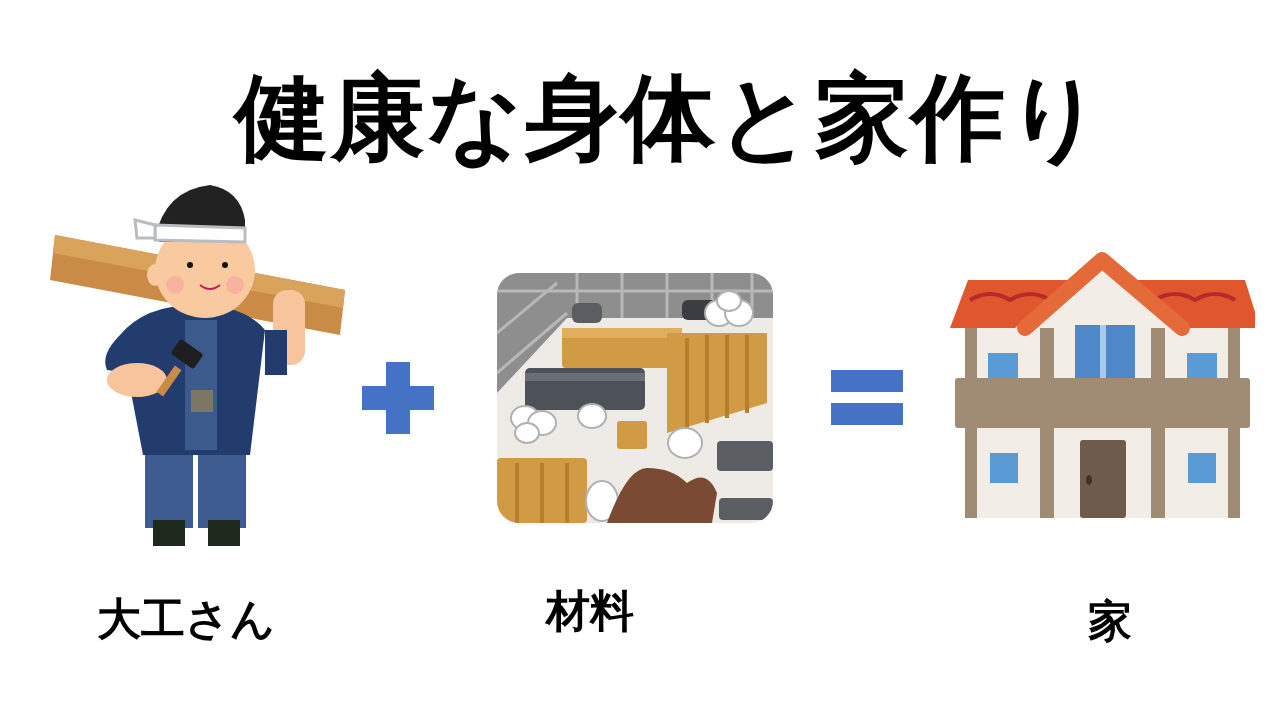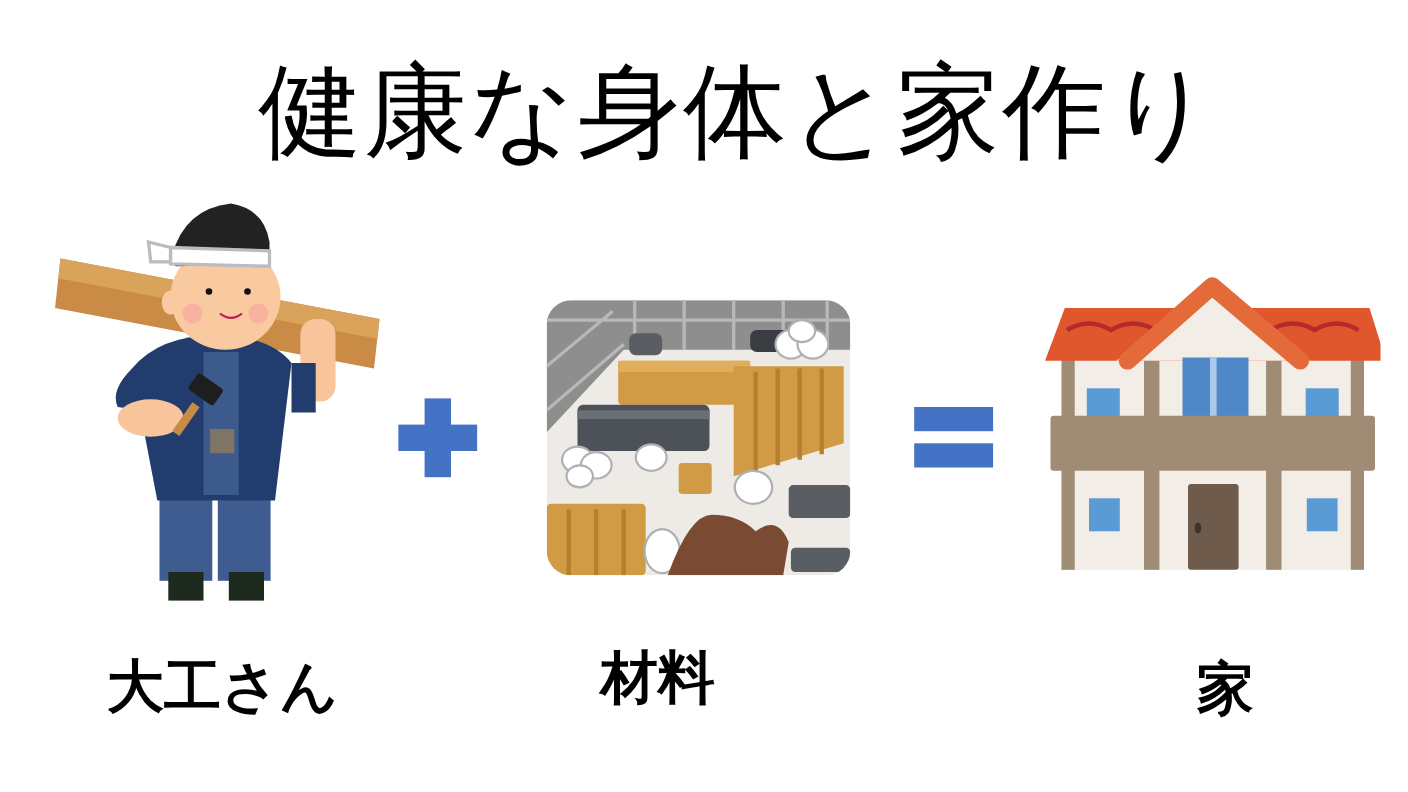--- a/index.html
+++ b/index.html
@@ -1,21 +1,21 @@
 <!DOCTYPE html>
 <html><head>
   <meta charset="utf-8">
   <style>
     html, body { margin:0; padding:0; background:#ffffff; }
     body { width:1280px; height:720px; position:relative; overflow:hidden;
            font-family:"DejaVu Sans", sans-serif; }
-    .title { position:absolute; left:230px; top:48px; width:880px; text-align:center;
+    .title { position:absolute; left:230px; top:63px; width:880px; text-align:center;
              font-size:94px; line-height:110px; color:#000; letter-spacing:2px;
-             font-family:"DejaVu Sans", sans-serif; font-weight:normal; }
-    .label { position:absolute; font-size:52px; font-weight:bold; color:#000;
+             font-family:"DejaVu Sans", sans-serif; font-weight:bold; }
+    .label { position:absolute; font-size:44px; font-weight:bold; color:#000;
              font-family:"DejaVu Sans", sans-serif; white-space:nowrap; }
     .pic { position:absolute; }
     .op { position:absolute; }
   </style>
 </head>
 <body>
 
 <div class="title">健康な身体と家作り</div>
 
 <svg class="pic" style="left:45px;top:180px" width="310" height="370" viewBox="0 0 310 370">

